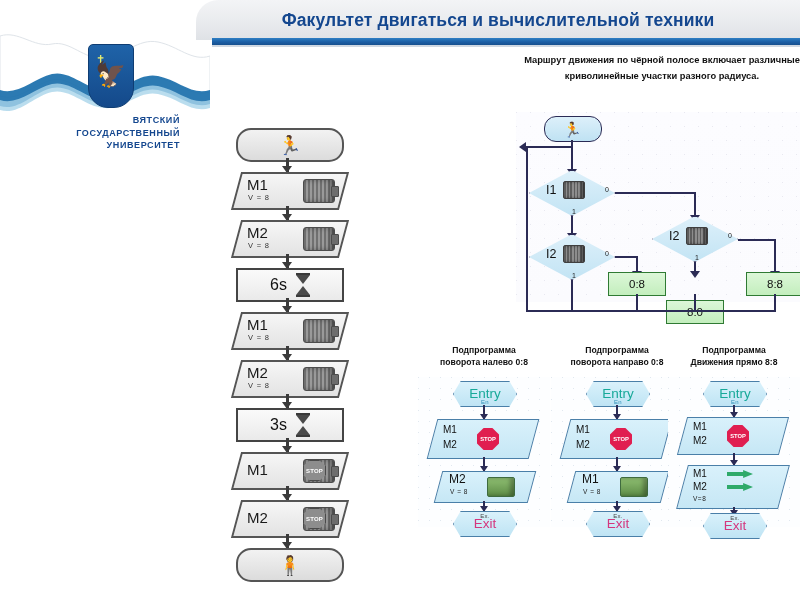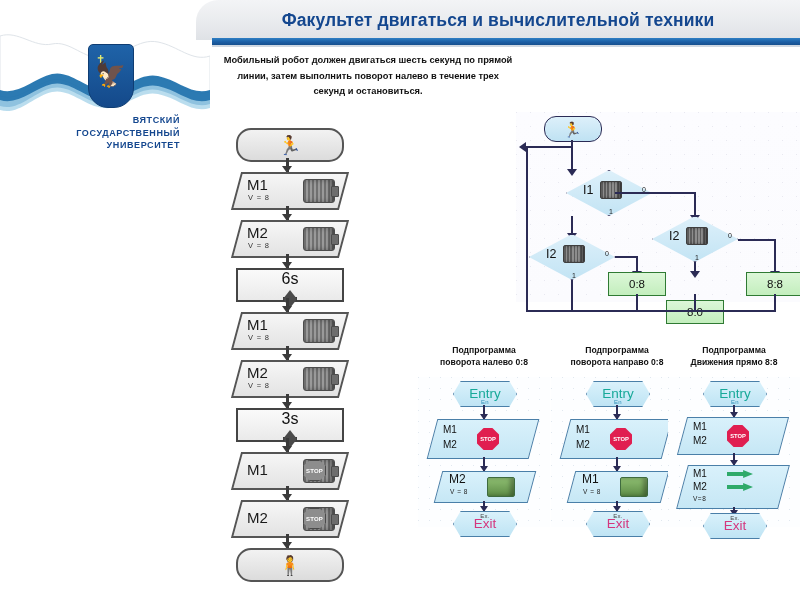--- a/index.html
+++ b/index.html
@@ -68,21 +68,21 @@
   }
   .par{
     height:34px;border:2px solid #555;
     background:linear-gradient(180deg,#f6f6f6,#e3e3e3);
     transform:skewX(-15deg);
   }
   .par-in{transform:skewX(15deg);height:100%;position:relative;}
   .rect{
     height:30px;border:2px solid #444;
     background:linear-gradient(180deg,#fafafa,#eaeaea);
-    display:flex;align-items:center;justify-content:center;gap:9px;flex-direction:column;
+    display:flex;align-items:center;justify-content:center;gap:9px;
   }
   .mlab{
     position:absolute;left:9px;top:3px;font-size:15px;color:#1a1a1a;
     font-weight:500;line-height:15px;
   }
   .vlab{
     position:absolute;left:10px;top:19px;font-size:7.5px;color:#333;
     letter-spacing:.8px;
   }
   .motor{
@@ -277,21 +277,21 @@
   <div class="crest">
     <span class="cross">✝</span>
     <span class="bird">🦅</span>
   </div>
   <div class="uni-name">
     <div>ВЯТСКИЙ</div>
     <div>ГОСУДАРСТВЕННЫЙ</div>
     <div>УНИВЕРСИТЕТ</div>
   </div>
 
-  <div class="intro intro-left">Мобильный робот должен двигаться шесть секунд по прямой линии, затем выполнить поворот налево в течение трех секунд и остановиться.</div>
+  <div class="intro intro-right">Маршрут  движения по чёрной полосе включает различные криволинейные участки разного радиуса.</div>
 
   <div class="gchart">
 
     <div class="g-node term" style="top:0;">
       <span class="runner">🏃</span>
     </div>
     <div class="g-arrow" style="top:30px;height:14px;"></div>
 
     <div class="g-node par" style="top:44px;">
       <div class="par-in">
@@ -365,21 +365,21 @@
   </div>
 
   <div class="dchart">
 
     <div class="d-term" style="left:28px;top:4px;">
       <span class="rn">🏃</span>
     </div>
 
     <div class="ln lnv ar-d" style="left:55px;top:28px;height:30px;"></div>
 
-    <div class="dia" style="left:13px;top:58px;margin-left:37px;">
+    <div class="dia" style="left:13px;top:58px;">
       <div class="dia-shape"></div>
       <span class="dia-lab">I1</span>
       <span class="dia-sensor"></span>
       <span class="bl-0">0</span>
       <span class="bl-1">1</span>
     </div>
 
     <div class="ln lnh" style="left:99px;top:80px;width:80px;"></div>
     <div class="ln lnv ar-d" style="left:178px;top:80px;height:24px;"></div>
 

